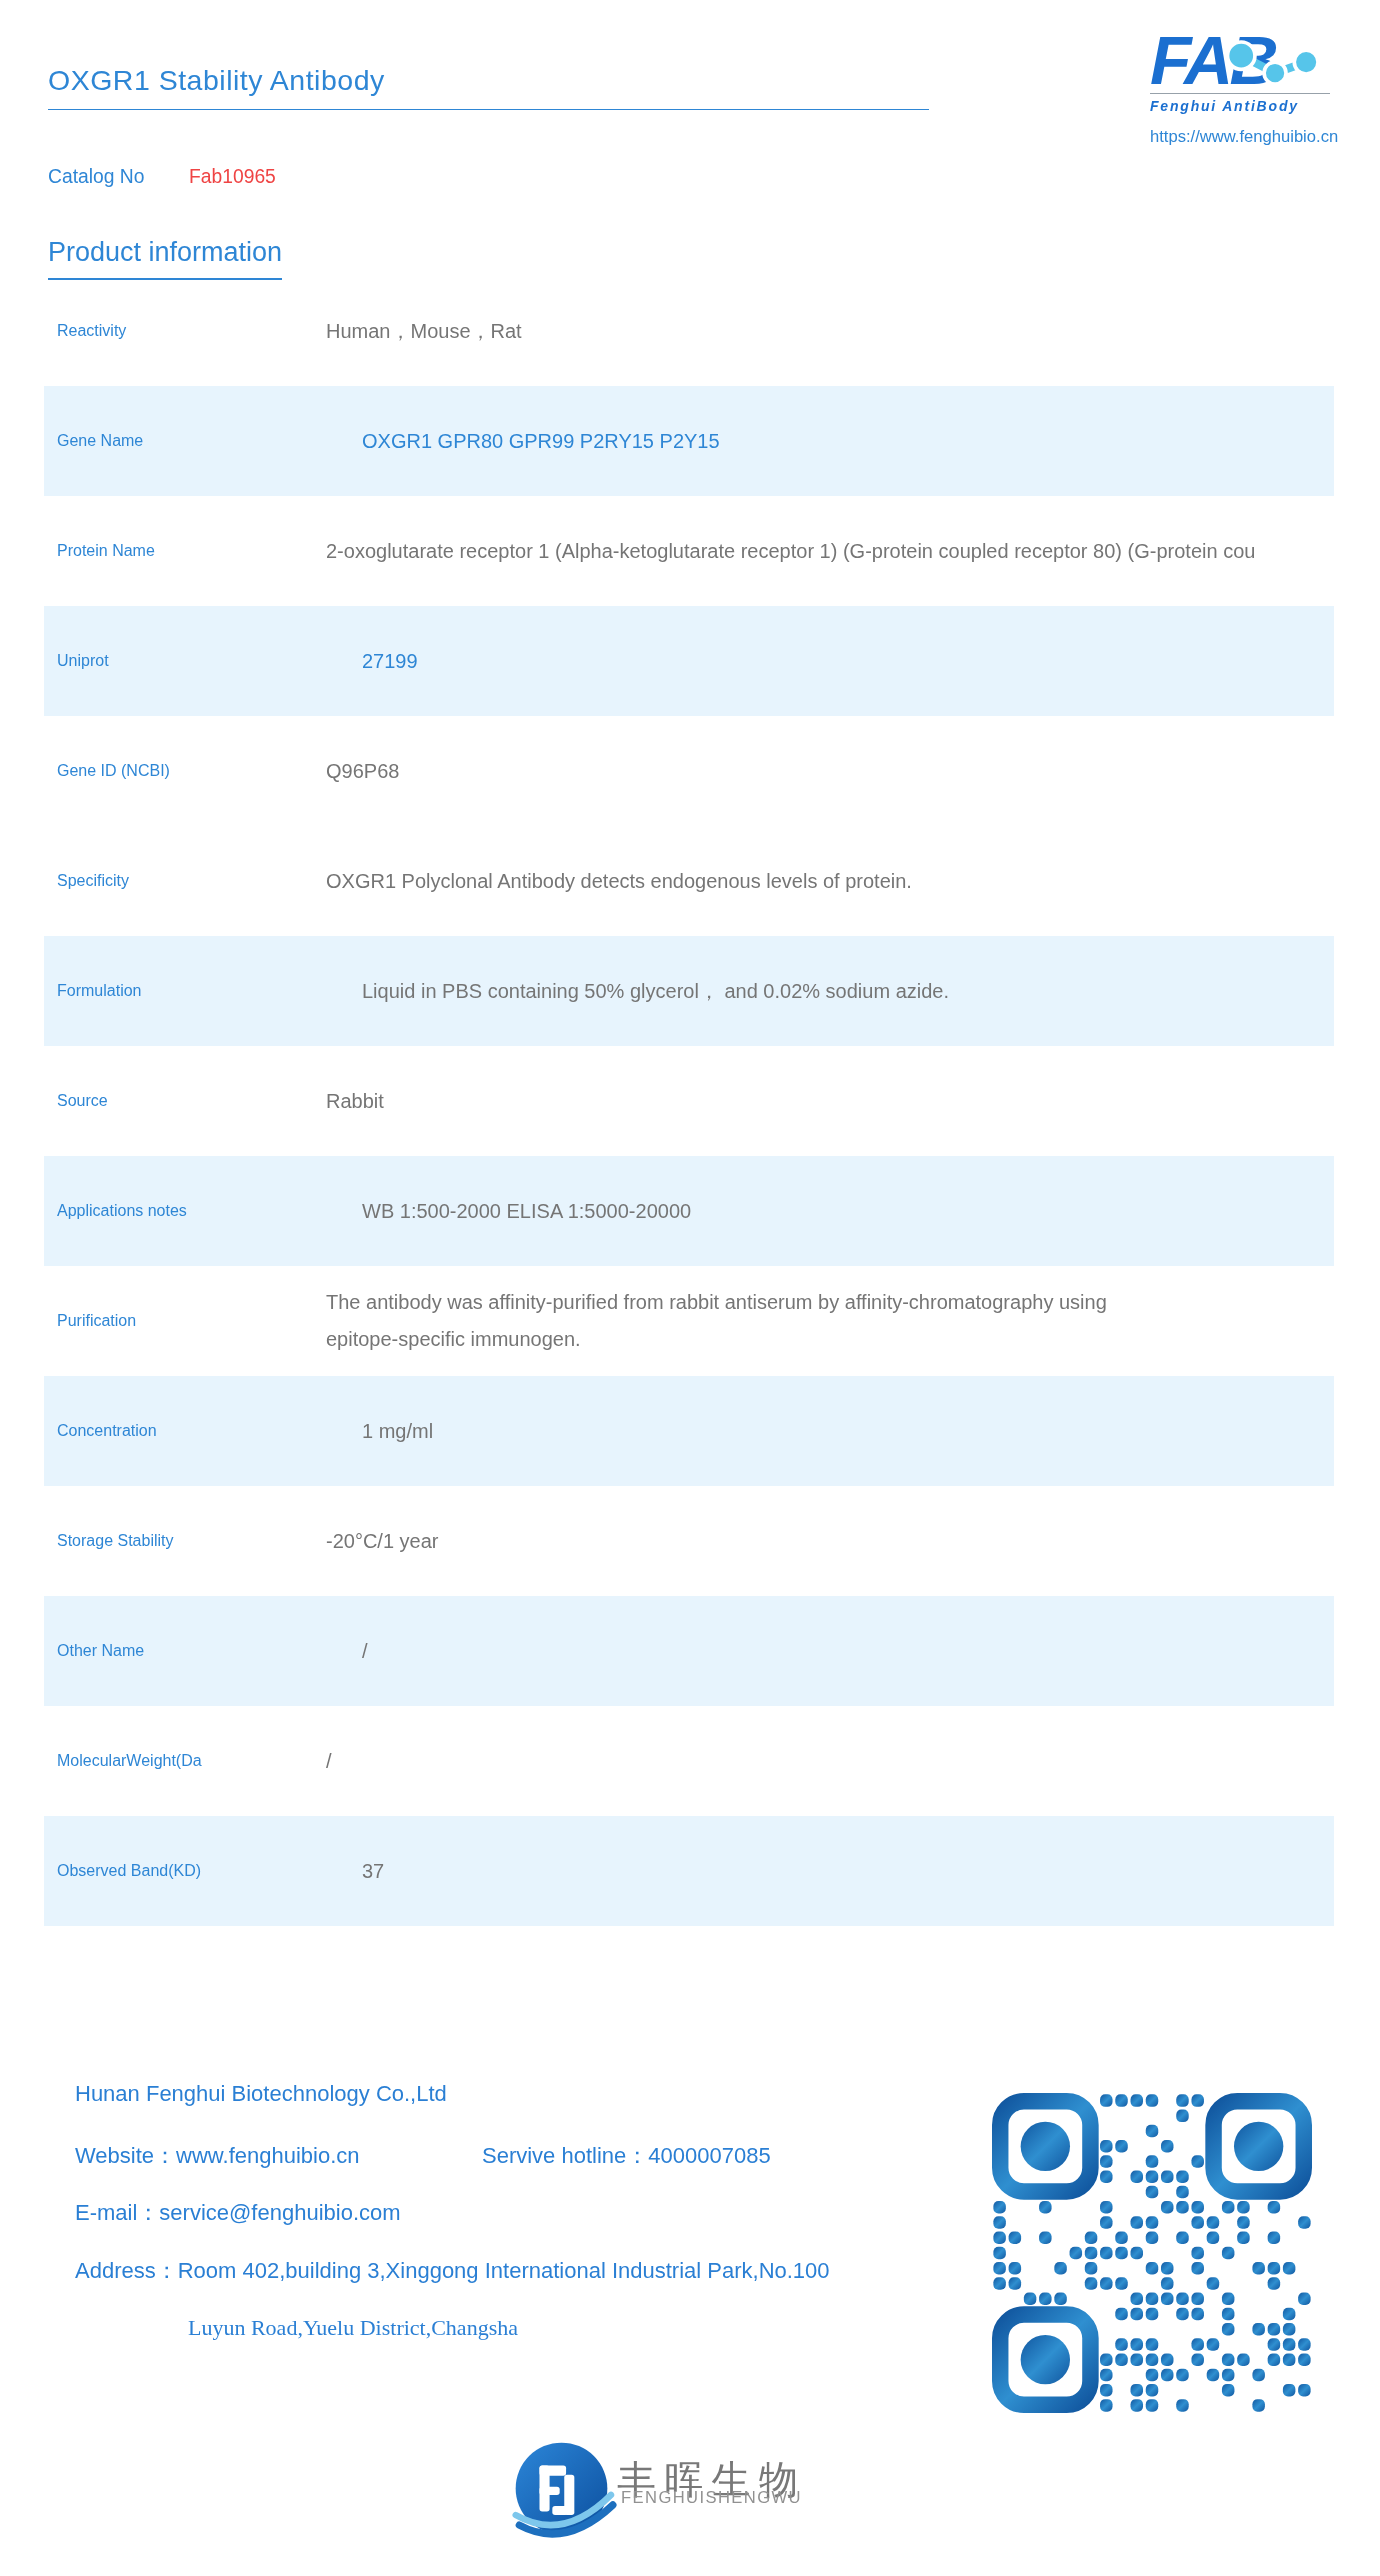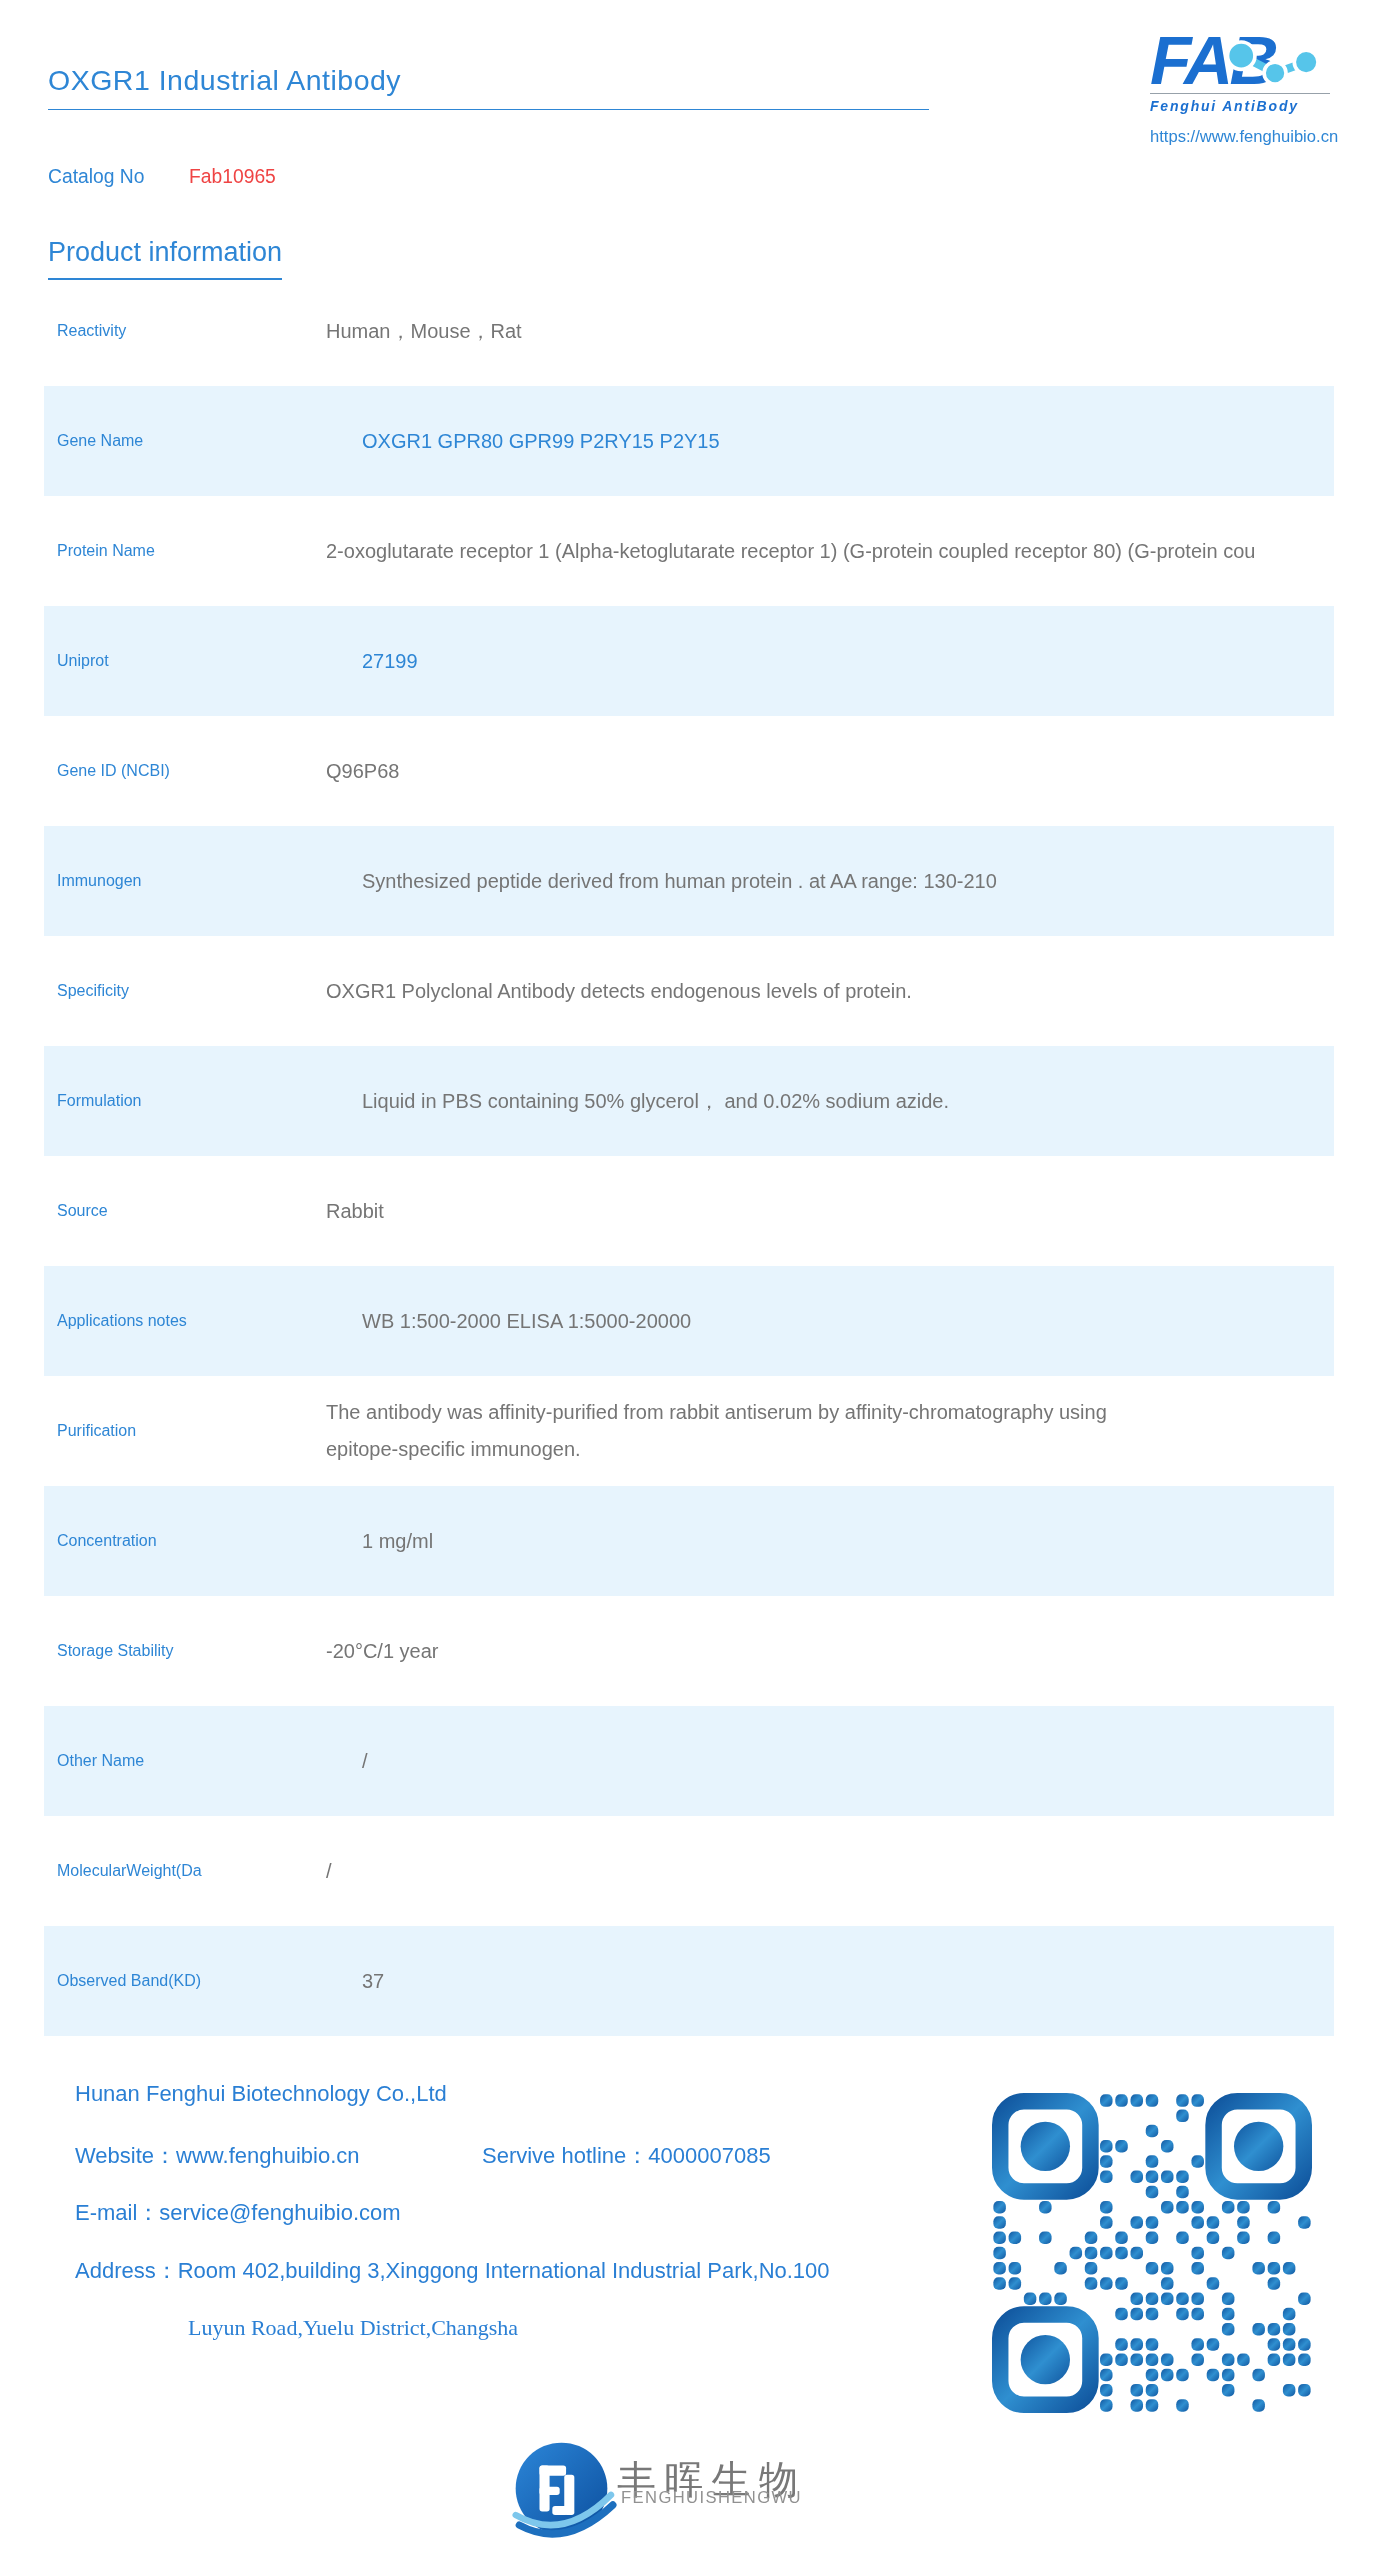--- a/index.html
+++ b/index.html
@@ -50,21 +50,21 @@
   .qr{position:absolute;left:991px;top:2093px;width:322px;height:320px;}
   
   .bottom-logo{position:absolute;left:512px;top:2436px;width:386px;height:120px;}
   .bl-mark{position:absolute;left:0;top:0;}
   .bl-cn{position:absolute;left:105px;top:16.6px;font-size:39px;letter-spacing:8.3px;color:#787878;white-space:nowrap;}
   .bl-en{position:absolute;left:109px;top:52px;font-size:16.6px;letter-spacing:1.4px;color:#919191;white-space:nowrap;}
 </style>
 </head>
 <body>
 
-<h1 class="page-title">OXGR1 Industrial Antibody</h1>
+<h1 class="page-title">OXGR1 Stability Antibody</h1>
 <div class="title-underline"></div>
 
 <div class="fab-wrap">
   <div class="fab-text">FAB</div>
   <svg class="fab-mol" width="198" height="64" viewBox="0 0 215 70">
     <line x1="99" y1="27" x2="136" y2="46" stroke="#56c5ea" stroke-width="9"></line>
     <line x1="136" y1="46" x2="170" y2="34" stroke="#56c5ea" stroke-width="9"></line>
     <circle cx="99" cy="27" r="15" fill="#56c5ea" stroke="#ffffff" stroke-width="4"></circle>
     <circle cx="136" cy="46" r="12" fill="#56c5ea" stroke="#ffffff" stroke-width="4"></circle>
     <circle cx="170" cy="34" r="13" fill="#56c5ea" stroke="#ffffff" stroke-width="4"></circle>
@@ -94,24 +94,20 @@
       <div class="label">Protein Name</div>
       <div class="value">2-oxoglutarate receptor 1 (Alpha-ketoglutarate receptor 1) (G-protein coupled receptor 80) (G-protein cou</div>
     </div>
     <div class="row alt">
       <div class="label">Uniprot</div>
       <div class="value blue">27199</div>
     </div>
     <div class="row">
       <div class="label">Gene ID (NCBI)</div>
       <div class="value">Q96P68</div>
-    </div>
-    <div class="row alt">
-      <div class="label">Immunogen</div>
-      <div class="value">Synthesized peptide derived from human protein . at AA range: 130-210</div>
     </div>
     <div class="row">
       <div class="label">Specificity</div>
       <div class="value">OXGR1 Polyclonal Antibody detects endogenous levels of protein.</div>
     </div>
     <div class="row alt">
       <div class="label">Formulation</div>
       <div class="value">Liquid in PBS containing 50% glycerol， and 0.02% sodium azide.</div>
     </div>
     <div class="row">

